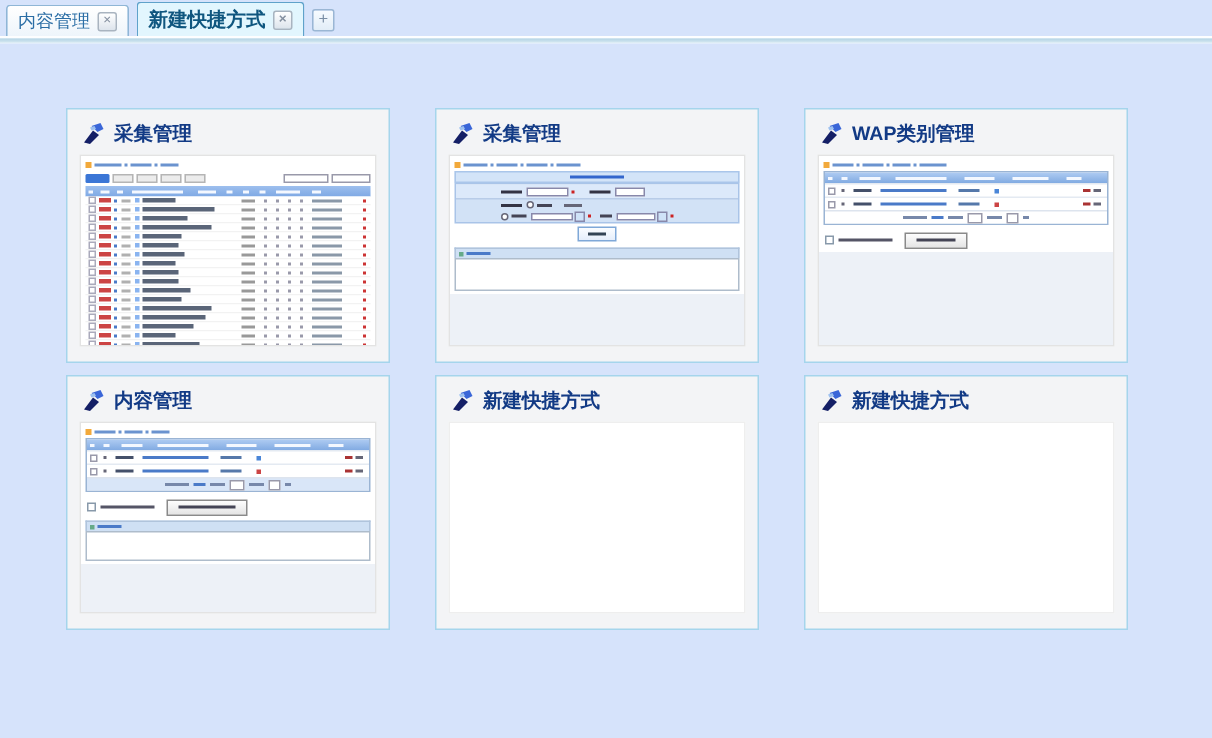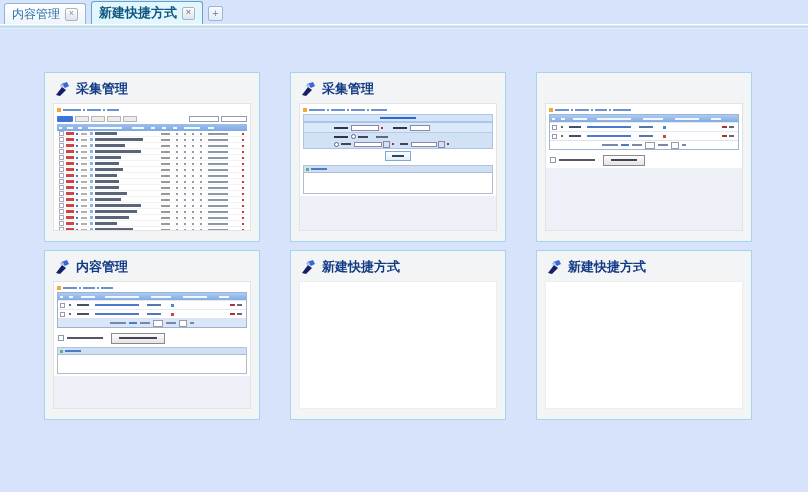--- a/index.html
+++ b/index.html
@@ -496,20 +496,28 @@
         </div>
         <div style="display: flex; align-items: center; height: 6px; background: rgb(207, 224, 244); border-top: 1px solid rgb(176, 196, 220); border-right: 1px solid rgb(176, 196, 220); border-left: 1px solid rgb(176, 196, 220); border-image: initial; border-bottom: none; margin: 3px 1px 0px; padding: 0px 2px; flex: 0 0 auto;">
           <div style="width: 3px; height: 3px; background: rgb(102, 170, 136); flex: 0 0 auto;"></div>
           <div style="width: 16px; height: 2px; background: rgb(74, 122, 200); margin-left: 2px; flex: 0 0 auto;"></div>
         </div>
         <div style="height: 20px; background: rgb(255, 255, 255); border: 1px solid rgb(174, 188, 203); margin: 0px 1px; flex: 0 0 auto;"></div>
         <div style="flex: 1 1 0%; background: rgb(237, 241, 247); margin: 2px -2px 0px;"></div>
       </div>
     </div>
   <div class="card">
+      <div class="card-title">
+        <svg width="16" height="16" viewBox="0 0 16 16">
+          <path d="M1 14 L7 6 L11 9 L5 15 Z" fill="#141f66"></path>
+          <path d="M6 3 L12 1 L14 5 L10 7 Z" fill="#3a66d8"></path>
+          <path d="M5 4 L8 3 L9 5 L6 6 Z" fill="#9cc0f0"></path>
+        </svg>
+        <span class="txt">WAP类别管理</span>
+      </div>
       <div class="thumb">
         <div style="display: flex; align-items: center; height: 6px; margin: 0px 1px; flex: 0 0 auto;">
           <div style="width: 4px; height: 4px; background: rgb(242, 169, 59); flex: 0 0 auto;"></div>
           <div style="width: 14px; height: 2px; background: rgb(107, 147, 207); margin-left: 2px; flex: 0 0 auto;"></div>
           <div style="width: 2px; height: 2px; background: rgb(107, 147, 207); margin-left: 2px; flex: 0 0 auto;"></div>
           <div style="width: 14px; height: 2px; background: rgb(107, 147, 207); margin-left: 2px; flex: 0 0 auto;"></div>
           <div style="width: 2px; height: 2px; background: rgb(107, 147, 207); margin-left: 2px; flex: 0 0 auto;"></div>
           <div style="width: 12px; height: 2px; background: rgb(107, 147, 207); margin-left: 2px; flex: 0 0 auto;"></div>
           <div style="width: 2px; height: 2px; background: rgb(107, 147, 207); margin-left: 2px; flex: 0 0 auto;"></div>
           <div style="width: 18px; height: 2px; background: rgb(107, 147, 207); margin-left: 2px; flex: 0 0 auto;"></div>

